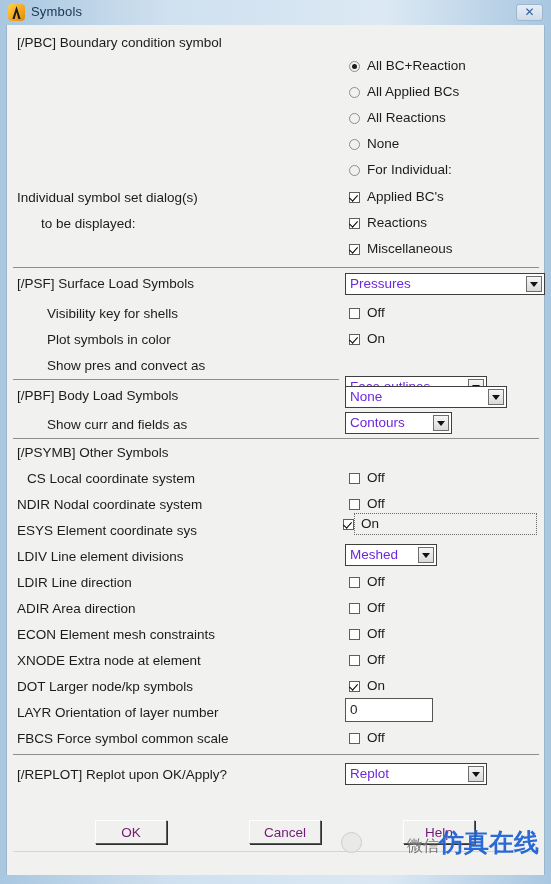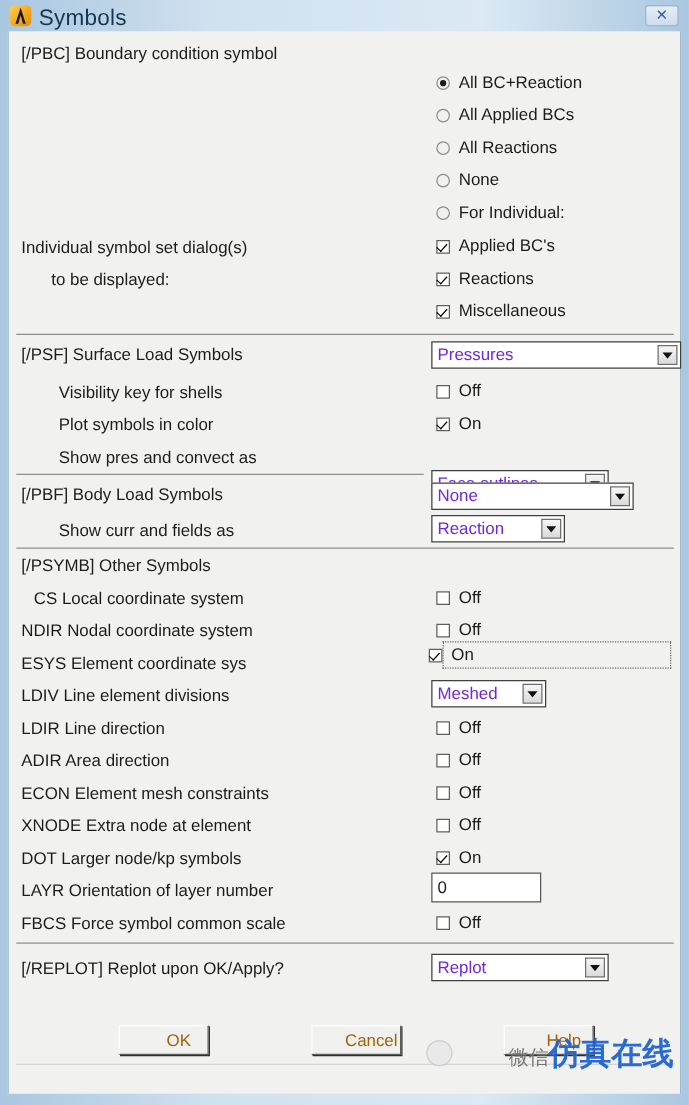--- a/index.html
+++ b/index.html
@@ -21,21 +21,21 @@
   }
   .logo{
     position:absolute;left:8px;top:4px;width:17px;height:17px;
     background:linear-gradient(135deg,#ffd24d 0%,#f5a623 55%,#d98f10 100%);
     border-radius:4px;
     overflow:hidden;
   }
   .logo svg{position:absolute;left:0;top:0;}
   .title-text{
     position:absolute;left:31px;top:4px;
-    font-size:18px;color:#17354f;letter-spacing:.2px;
+    font-size:13px;color:#17354f;letter-spacing:.2px;
   }
   .close-btn{
     position:absolute;right:8px;top:4px;width:27px;height:17px;
     background:linear-gradient(to bottom,#e6eef6,#cfdcea);
     border:1px solid #9fb6cc;border-radius:3px;
     box-sizing:border-box;
     cursor:pointer;
   }
   .close-btn .x{
     position:absolute;left:0;top:-1px;width:25px;height:17px;
@@ -122,23 +122,23 @@
     position:absolute;height:24px;
     background:#f0f0ee;
     border-top:1px solid #ffffff;
     border-left:1px solid #ffffff;
     border-right:1px solid #5b5b5b;
     border-bottom:1px solid #5b5b5b;
     box-sizing:border-box;cursor:pointer;
     box-shadow:1px 1px 0 0 #2e2e2e;
   }
   .btn .t{
-    position:absolute;left:12px;top:0;width:100%;height:100%;
+    position:absolute;left:0;top:0;width:100%;height:100%;
     display:flex;align-items:center;justify-content:center;
-    font-size:13.5px;color:#a16207;
+    font-size:13.5px;color:#701a75;
   }
   
   .wm-1cae{
     position:absolute;left:160px;top:420px;
     font-size:38px;font-weight:bold;letter-spacing:2px;
     color:#e4e4e0;
     font-family:"Liberation Sans",sans-serif;
     pointer-events:none;user-select:none;
   }
   .wm-bottom{
@@ -245,21 +245,21 @@
 
     <div class="panel">
       <div class="lbl" style="left:10px;top:363px;">[/PBF]  Body Load Symbols</div>
       <div class="dd" style="left:338px;top:361px;width:162px;">
         <div class="val">None</div>
         <div class="arrowbox"></div>
       </div>
 
       <div class="lbl" style="left:40px;top:392px;">Show curr and fields as</div>
       <div class="dd" style="left:338px;top:387px;width:107px;">
-        <div class="val">Reaction</div>
+        <div class="val">Contours</div>
         <div class="arrowbox"></div>
       </div>
     </div>
 
     <div class="sep" style="top:413px;"></div>
 
     <div class="panel">
       <div class="lbl" style="left:10px;top:420px;">[/PSYMB] Other Symbols</div>
 
       <div class="lbl" style="left:10px;top:446px;margin-left:10px;">CS   Local coordinate system</div>

